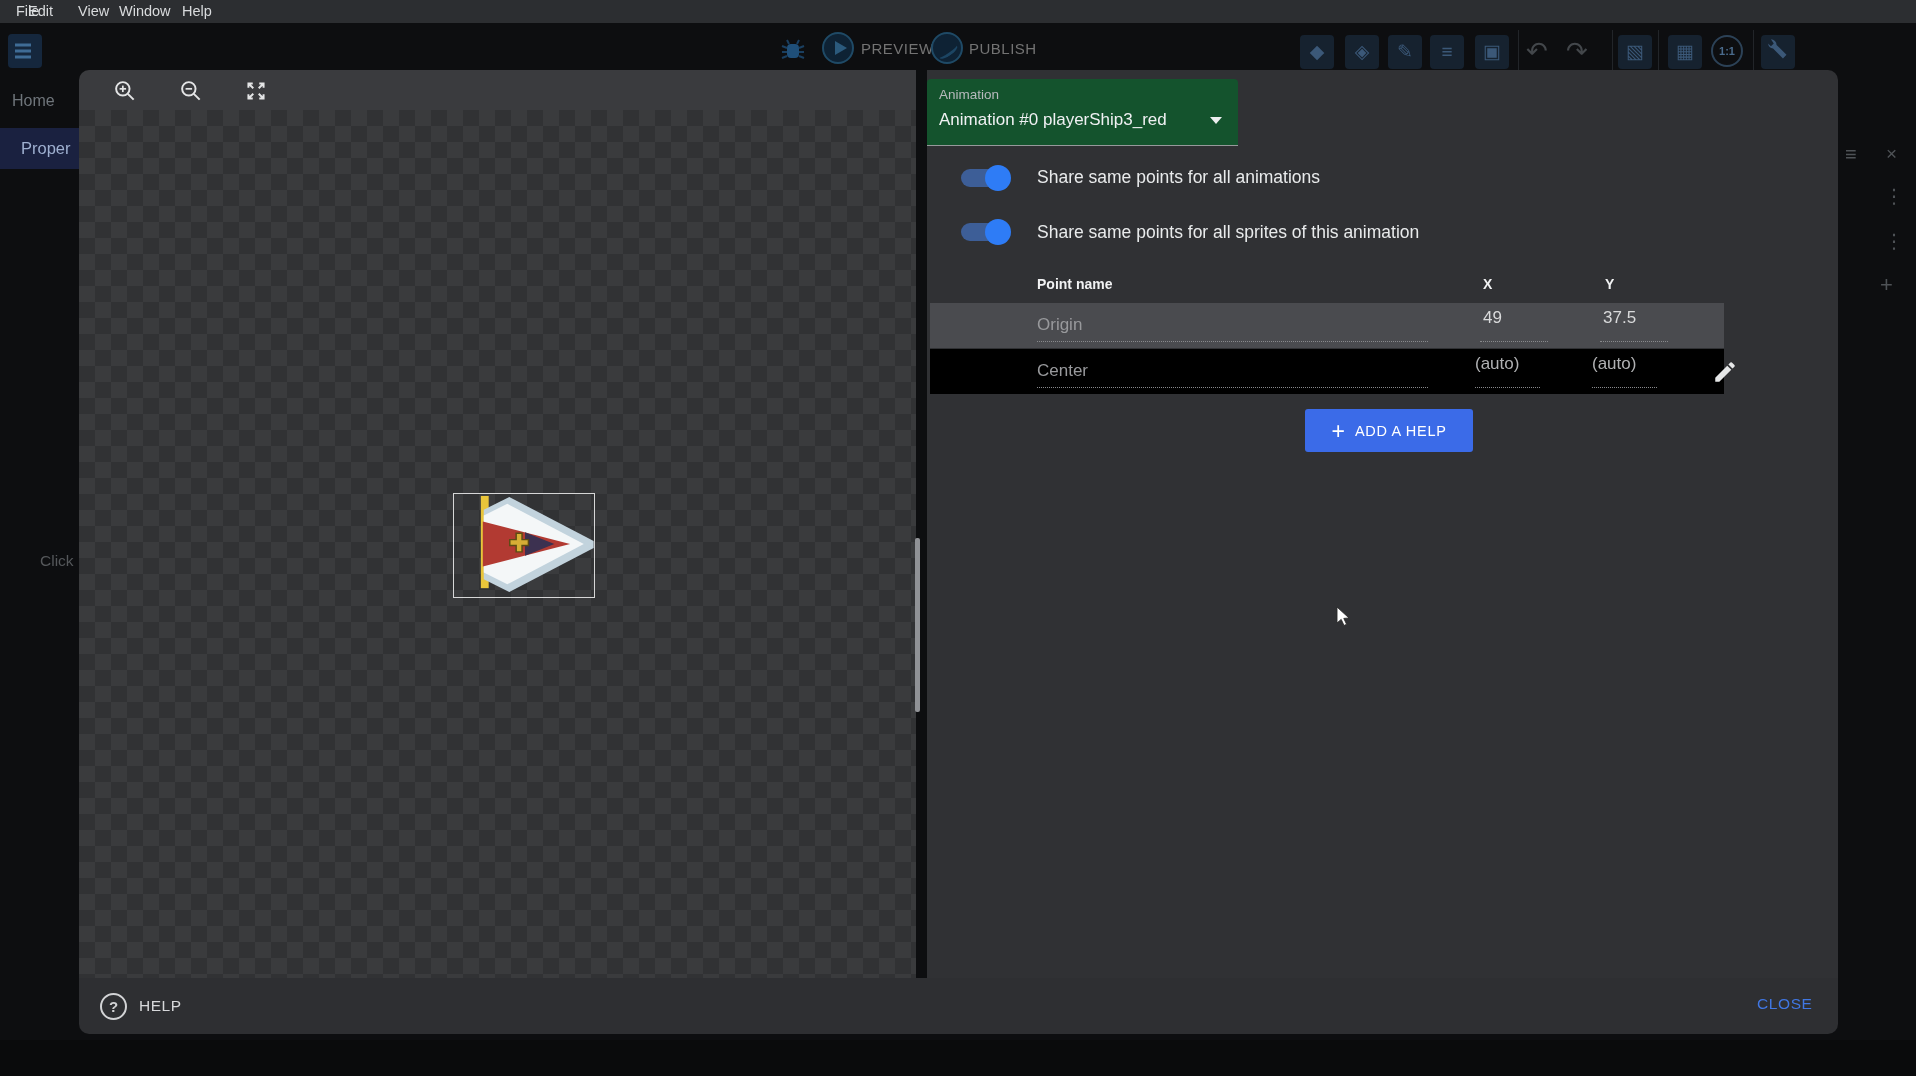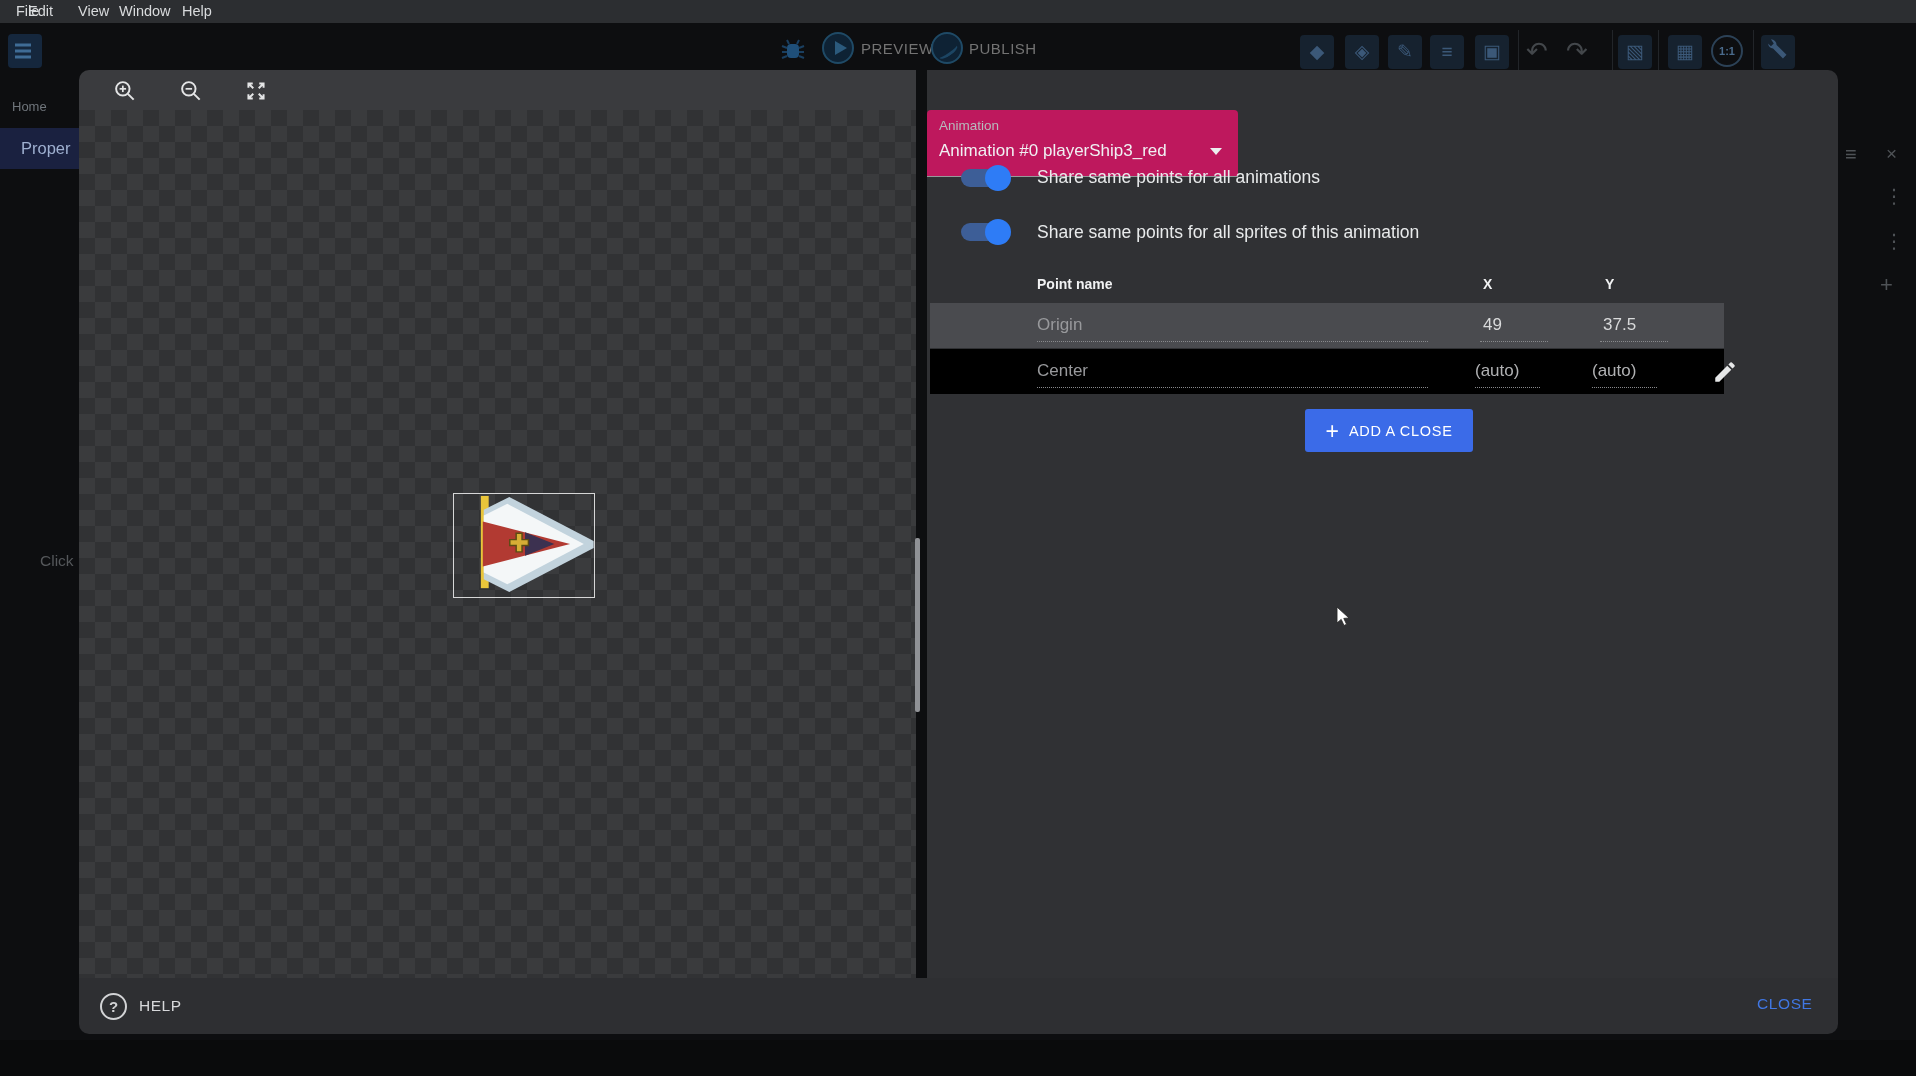--- a/index.html
+++ b/index.html
@@ -31,36 +31,36 @@
   
   #cv-toolbar { left:79px; top:70px; width:837px; height:40px; background:#3a3b3e; border-radius:10px 0 0 0; }
   #cv { left:79px; top:110px; width:837px; height:868px; background-color:#313234;
     background-image:conic-gradient(#3a3b3d 25%, transparent 25% 50%, #3a3b3d 50% 75%, transparent 75%);
     background-size:32px 32px; }
   #sprite-box { left:374px; top:383px; width:142px; height:105px; border:1px solid rgba(255,255,255,.8); }
   #cv-scroll { left:915px; top:538px; width:5px; height:174px; background:#909296; border-radius:2px; }
   #panel { left:927px; top:70px; width:911px; height:908px; background:#303134; border-radius:0 10px 0 0; }
   #bottombar { left:79px; top:978px; width:1759px; height:56px; background:#2e2f32; border-radius:0 0 10px 10px; }
 
-  .dd { position:absolute; top:9px; height:67px; background:#be185d; border-radius:4px 4px 0 0;
-    border-bottom:1px solid #97999b; cursor:pointer;margin-top:31px; }
+  .dd { position:absolute; top:9px; height:67px; background:#14532d; border-radius:4px 4px 0 0;
+    border-bottom:1px solid #97999b; cursor:pointer; }
   .dd .lbl { position:absolute; left:12px; top:8px; font-size:13.5px; color:#b7babd; }
   .dd .val { position:absolute; left:12px; top:31px; font-size:17px; color:#f0f1f3; }
   .dd .arrow { position:absolute; right:16px; top:38px; width:0; height:0;
     border-left:6px solid transparent; border-right:6px solid transparent; border-top:7px solid #eceeef; }
 
   .switch { position:absolute; left:30px; width:54px; height:28px; cursor:pointer; }
   .switch .track { position:absolute; left:4px; top:5px; width:44px; height:18px; border-radius:9px; background:#3d5e97; }
   .switch .thumb { position:absolute; right:0; top:1px; width:26px; height:26px; border-radius:50%; background:#2e7cf6; }
   .tog-label { position:absolute; left:110px; font-size:17.5px; color:#e9ebec; }
 
   .th { position:absolute; top:206px; font-size:14px; font-weight:700; color:#f1f2f3; }
   .trow { position:absolute; left:3px; width:794px; height:45px; }
   .trow .nm { position:absolute; left:107px; top:12px; font-size:17px; color:#98999c; }
-  .trow .vx, .trow .vy { position:absolute; top:12px; font-size:17px; color:#d9dadb; }
+  .trow .vx, .trow .vy { position:absolute; top:5px; font-size:17px; color:#d9dadb; }
   .dotted { position:absolute; top:38px; border-bottom:1px dotted #88898c; height:1px; }
 
   #add-btn { position:absolute; left:378px; top:339px; width:168px; height:43px; background:#3b6be8;
     border:none; border-radius:3px; color:#ffffff; cursor:pointer; display:flex; align-items:center;
     justify-content:center; gap:10px; }
   #add-btn .plus { font-size:23px; font-weight:400; line-height:20px; }
   #add-btn .txt { font-size:14.5px; font-weight:500; letter-spacing:.7px; font-family:"Liberation Sans",sans-serif; }
 
   #help-btn { position:absolute; left:21px; top:12px; height:32px; display:flex; align-items:center;
     gap:12px; cursor:pointer; background:none; border:none; }
@@ -131,21 +131,21 @@
 <i class="vsep" style="left:1658px"></i>
 <div class="tile" style="left:1668px;top:35px">▦</div>
 <div class="abs" style="left:1711px;top:35px;width:32px;height:32px;border:2px solid #2c4257;border-radius:50%;color:#4a6b8c;font-size:11px;font-weight:700;text-align:center;line-height:28px">1:1</div>
 <i class="vsep" style="left:1753px"></i>
 <div class="tile" style="left:1761px;top:35px">
   <svg width="34" height="34" viewBox="0 0 24 24">
       <path d="M7 3a4 4 0 0 1 4 4l7 7-2.5 2.5-7-7A4 4 0 0 1 5 6l2 2 2-2-2-3z" fill="#3b5878"></path>
     </svg>
 </div>
 
-<span class="abs" style="left:12px;top:99px;font-size:13px;color:#6f757b">Home</span>
+<span class="abs" style="left:12px;top:92px;font-size:16px;color:#6f757b">Home</span>
 <div class="abs" style="left:0;top:128px;width:79px;height:41px;background:#1a2140;overflow:hidden">
   <span class="abs" style="left:21px;top:11px;font-size:16.5px;color:#9fb0d0;white-space:nowrap">Proper</span>
 </div>
 <span class="abs" style="left:40px;top:552px;font-size:15.5px;color:#55585b">Click</span>
 
 <span class="edge-glyph" style="left:1845px;top:143px;font-size:20px">≡</span>
 <span class="edge-glyph" style="left:1886px;top:143px;font-size:19px">×</span>
 <span class="edge-glyph" style="left:1884px;top:184px;font-size:20px">⋮</span>
 <span class="edge-glyph" style="left:1884px;top:229px;font-size:20px">⋮</span>
 <span class="edge-glyph" style="left:1880px;top:272px;font-size:22px">+</span>
@@ -230,21 +230,21 @@
     <i class="dotted" style="left:662px;width:65px"></i>
     <button class="pencil-btn">
       <svg width="26" height="26" viewBox="0 0 24 24">
           <path d="M3 17.25V21h3.75L17.81 9.94l-3.75-3.75L3 17.25zM20.71 7.04a.996.996 0 0 0 0-1.41l-2.34-2.34a.996.996 0 0 0-1.41 0l-1.83 1.83 3.75 3.75 1.83-1.83z" fill="#e6e7e8"></path>
         </svg>
     </button>
   </div>
 
   <button id="add-btn">
     <span class="plus">+</span>
-    <span class="txt">ADD A CLOSE</span>
+    <span class="txt">ADD A HELP</span>
   </button>
 </div>
 
 <div class="abs" id="bottombar">
   <button id="help-btn">
     <span id="help-circle">?</span>
     <span id="help-lbl">HELP</span>
   </button>
   <button id="close-btn">CLOSE</button>
 </div>

